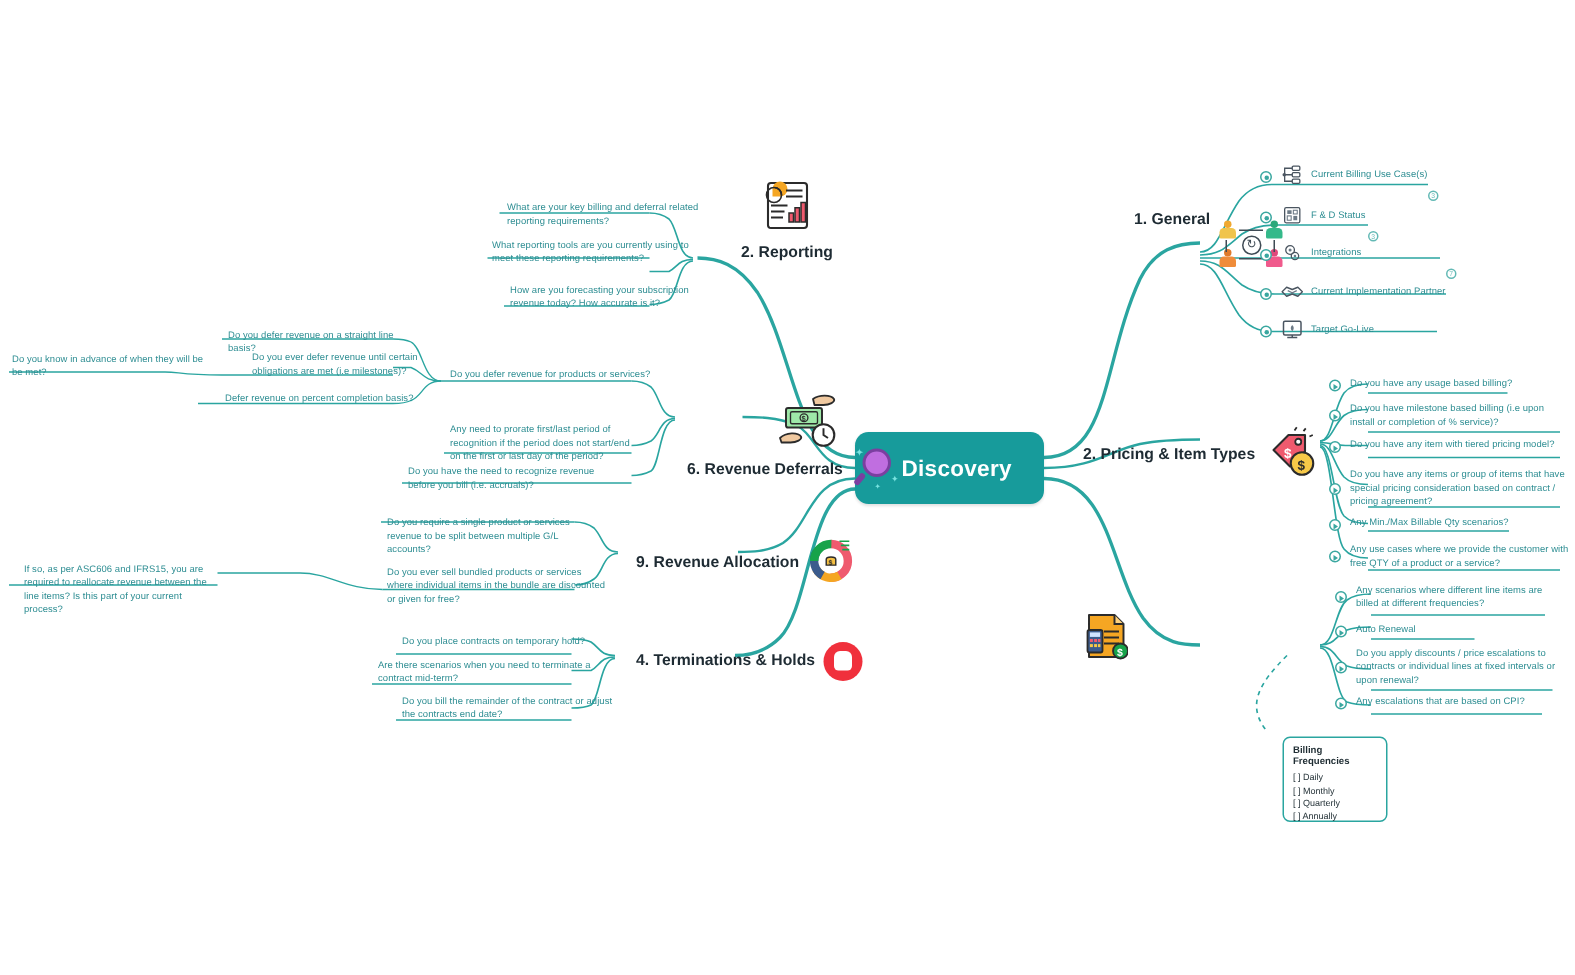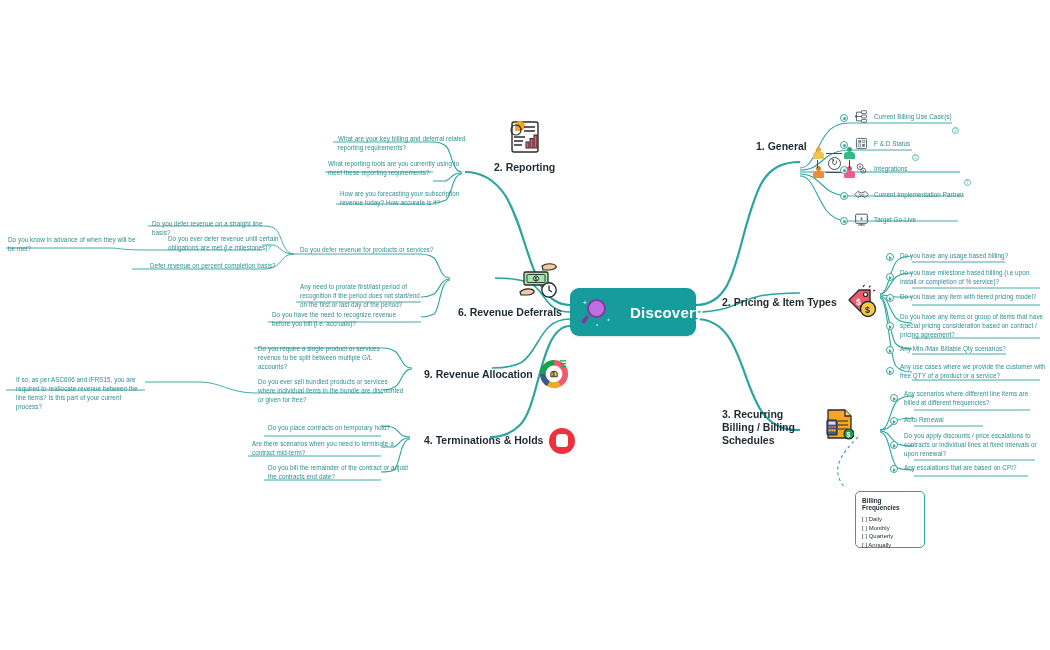--- a/index.html
+++ b/index.html
@@ -8,21 +8,21 @@
     font-family:"Liberation Sans","DejaVu Sans",sans-serif;
     position:relative;
   }
   #canvas{position:absolute;inset:0;}
   svg.wires{position:absolute;left:0;top:0;width:1050px;height:650px;pointer-events:none;}
 
   
   .center-node{
     position:absolute;left:570px;top:288px;width:126px;height:48px;
     background:#179b9b;border-radius:9px;
-    display:flex;align-items:center;gap:18px;padding-left:12px;box-sizing:border-box;
+    display:flex;align-items:center;gap:1px;padding-left:0;box-sizing:border-box;
     box-shadow:0 1px 2px rgba(0,0,0,.12);
   }
   .center-node .lbl{color:#ffffff;font-size:15px;font-weight:700;letter-spacing:.2px;}
   .mag{position:relative;width:30px;height:30px;flex:0 0 30px;}
   .mag .glass{
     position:absolute;left:5px;top:2px;width:19px;height:19px;border-radius:50%;
     background:#c06ee0;border:2.5px solid #7b3fa0;box-sizing:border-box;
   }
   .mag .handle{
     position:absolute;left:4px;top:19px;width:4px;height:9px;background:#7b3fa0;
@@ -342,21 +342,20 @@
   <div style="position:absolute;left:886px;top:345px;width:160px;">
     <span class="bullet play" style="left:0;top:1px;"></span>
     <span class="leaf" style="left:14px;top:0;width:146px;">Any Min./Max Billable Qty scenarios?</span>
   </div>
   <div style="position:absolute;left:886px;top:363px;width:160px;">
     <span class="bullet play" style="left:0;top:4px;"></span>
     <span class="leaf" style="left:14px;top:0;width:150px;">Any use cases where we provide the customer with free QTY of a product or a service?</span>
   </div>
 
   <div class="section" style="left:722px;top:408px;width:136px;align-items:flex-start;">
-    <span class="stitle" style="width:96px;">3. Recurring Billing / Billing Schedules</span>
     <span class="sec-ico">
       <svg class="doc-ico" viewBox="0 0 30 32">
         <path d="M4,2 L21,2 L27,8 L27,30 L4,30 Z" fill="#f5a623" stroke="#2b2b2b" stroke-width="1.3" stroke-linejoin="round"></path>
         <path d="M21,2 L21,8 L27,8" fill="#ffd27f" stroke="#2b2b2b" stroke-width="1.3"></path>
         <path d="M14,13 L24,13 M14,17 L24,17 M14,21 L24,21" stroke="#2b2b2b" stroke-width="1.2"></path>
         <rect x="3" y="12" width="10" height="15" rx="1.3" fill="#3b5b8c" stroke="#2b2b2b" stroke-width="1.2"></rect>
         <rect x="4.6" y="13.6" width="6.8" height="3" fill="#cfe3ff"></rect>
         <g fill="#ef5a6e">
             <rect x="4.6" y="18" width="2" height="2"></rect>
             <rect x="7.4" y="18" width="2" height="2"></rect>

